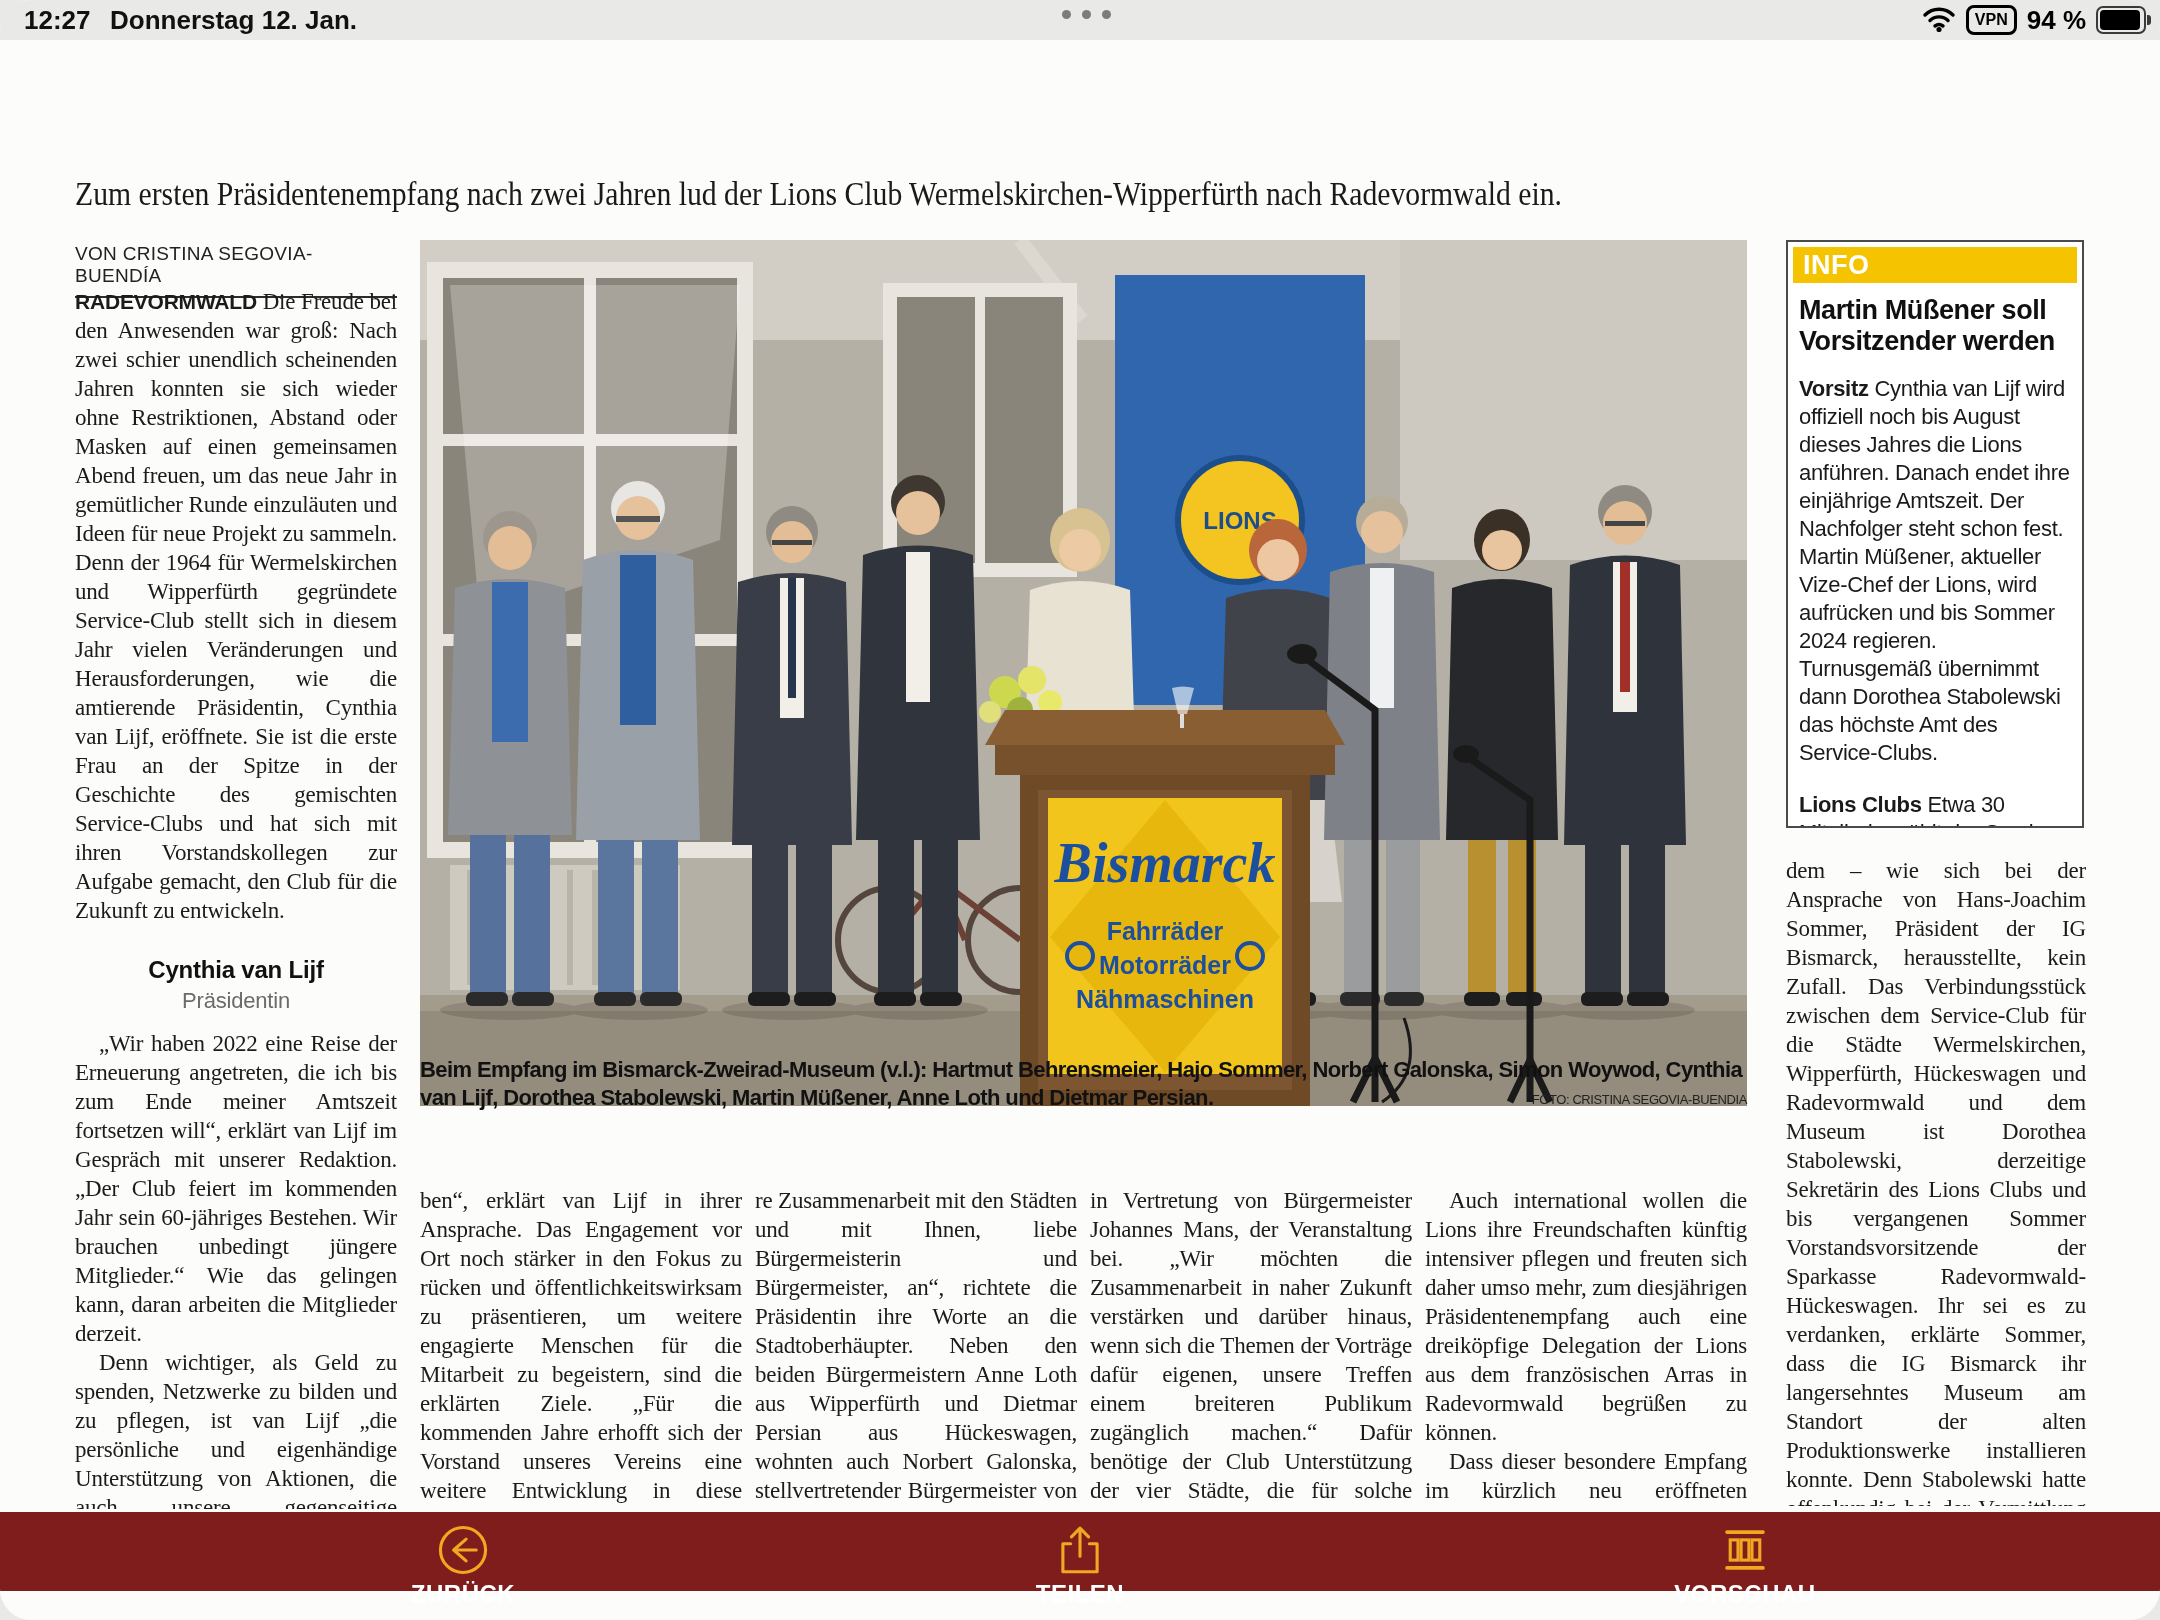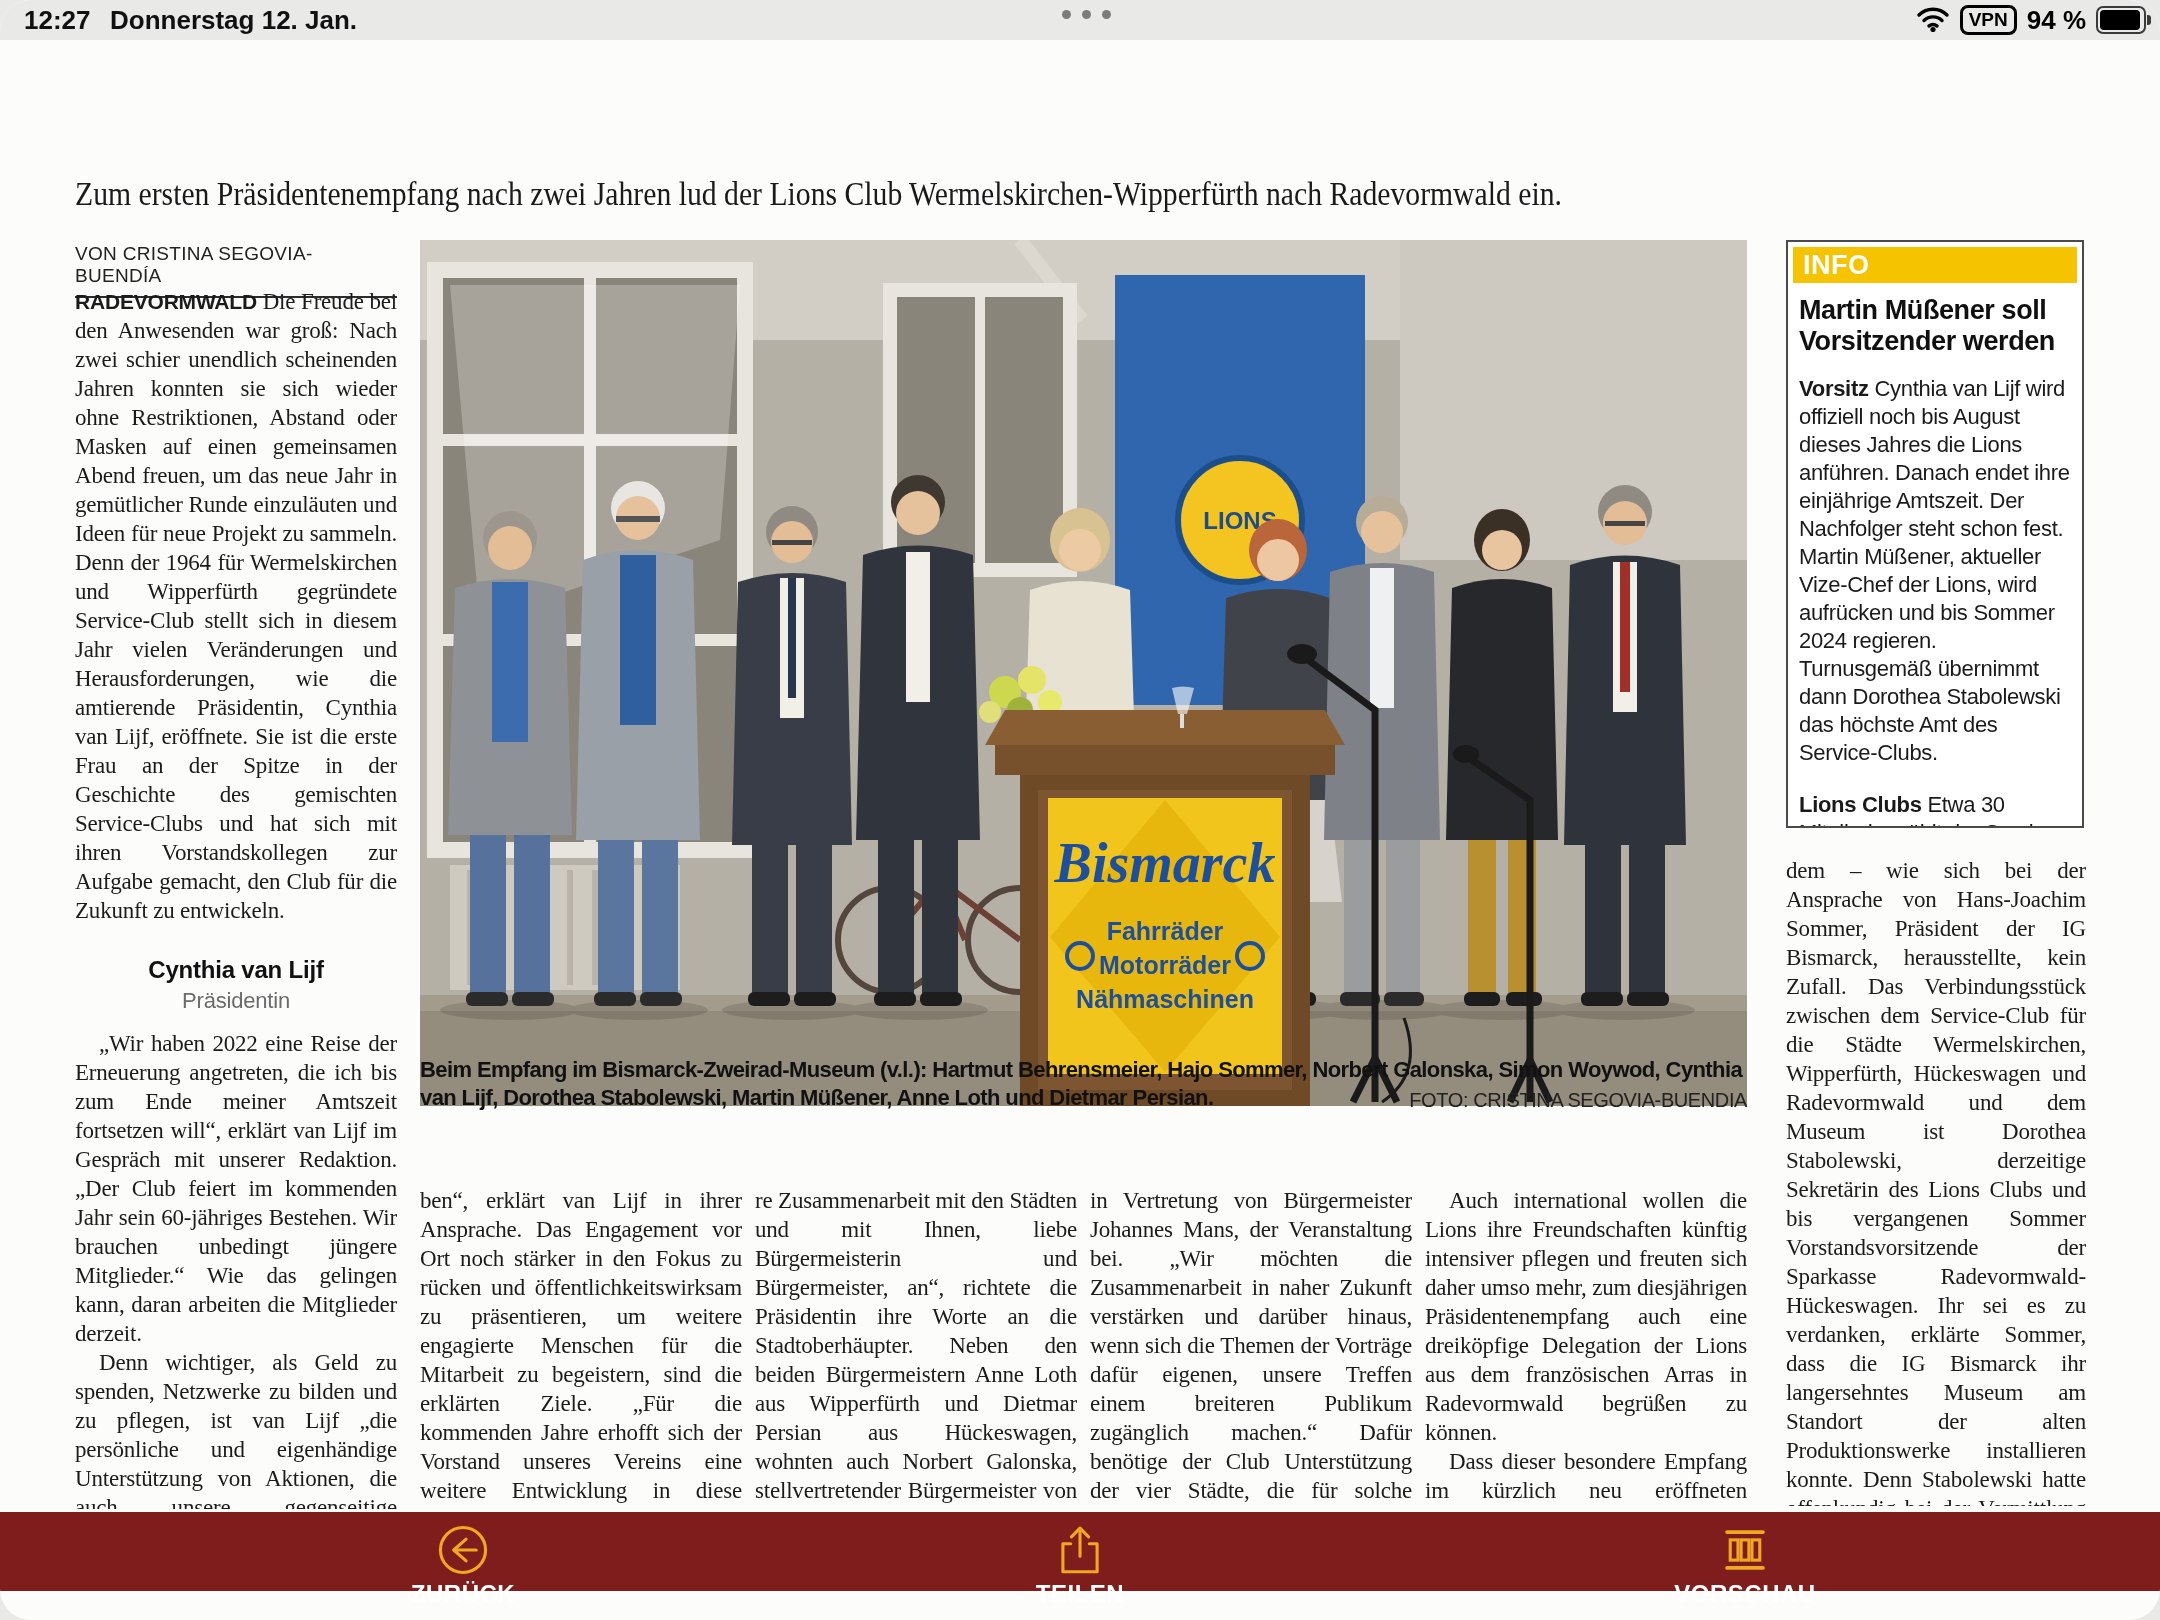--- a/index.html
+++ b/index.html
@@ -3,21 +3,21 @@
 <meta charset="utf-8">
 <style>
   html,body{margin:0;padding:0;background:#e9e9e7;}
   .stage{position:relative;width:2160px;height:1620px;background:#fcfcfa;overflow:hidden;
          font-family:"Liberation Sans",sans-serif;color:#1a1a1a;border-radius:31px;}
   
   .statusbar{position:absolute;top:0;left:0;width:2160px;height:40px;background:#e9e9e7;z-index:30;}
   .sb-time{position:absolute;left:24px;top:5px;font-size:26px;font-weight:700;color:#111;}
   .sb-date{position:absolute;left:110px;top:5px;font-size:26px;font-weight:700;color:#111;}
   .sb-right{position:absolute;right:14px;top:4px;display:flex;align-items:center;gap:10px;}
-  .vpn-pill{border:3px solid #000;border-radius:8px;font-size:19px;font-weight:700;padding:0 6px;line-height:24px;color:#000;}
+  .vpn-pill{border:3px solid #000;border-radius:8px;font-size:16px;font-weight:700;padding:0 6px;line-height:24px;color:#000;}
   .sb-batt-txt{font-size:26px;font-weight:600;color:#000;}
   .battery{position:relative;width:46px;height:24px;border:2px solid #3a3a3a;border-radius:7px;}
   .battery .lvl{position:absolute;left:2px;top:2px;bottom:2px;width:88%;background:#000;border-radius:4px;}
   .battery .tip{position:absolute;right:-7px;top:7px;width:4px;height:10px;background:#3a3a3a;border-radius:0 3px 3px 0;}
   .handle-dots{position:absolute;left:1062px;top:10px;display:flex;gap:11px;z-index:31;}
   .handle-dots i{width:9px;height:9px;border-radius:50%;background:#7c7c7a;display:block;}
   
   .headline{position:absolute;left:55px;top:40px;font-family:"Liberation Serif",serif;
             font-size:110px;line-height:1.05;color:#121212;white-space:nowrap;}
   .headline>span{display:inline-block;transform:scaleX(0.66);transform-origin:left;letter-spacing:-2px;}
@@ -36,21 +36,21 @@
   .pq-text{font-weight:700;font-size:31px;line-height:37px;letter-spacing:-0.5px;color:#111;}
   .pq-author{font-weight:700;font-size:24px;margin-top:10px;color:#111;}
   .pq-role{font-size:22px;color:#6b6b6b;margin-top:2px;}
   .ucol{position:absolute;top:1186px;width:322px;height:322px;overflow:hidden;}
   .col2{left:420px;} .col3{left:755px;} .col4{left:1090px;} .col5{left:1425px;}
   .col6{position:absolute;left:1786px;top:856px;width:300px;height:650px;overflow:hidden;}
   
   .photo{position:absolute;left:420px;top:240px;width:1327px;height:866px;overflow:hidden;background:#b5b0a6;}
   .caption{position:absolute;left:420px;top:1056px;width:1327px;font-size:22px;font-weight:700;
            letter-spacing:-0.6px;line-height:28px;color:#111;}
-  .credit{position:absolute;right:0;top:30px;font-size:20px;font-weight:400;letter-spacing:-0.4px;color:#222;}
+  .credit{position:absolute;right:0;top:30px;font-size:13px;font-weight:400;letter-spacing:-0.4px;color:#222;}
   
   .infobox{position:absolute;left:1786px;top:240px;width:298px;height:588px;border:2px solid #4a4a4a;
            background:#fff;box-sizing:border-box;overflow:hidden;}
   .info-bar{margin:5px;height:36px;background:#F5C300;color:#fff;font-weight:700;font-size:27px;
             line-height:36px;padding:0 10px;letter-spacing:.5px;}
   .info-title{margin:12px 11px 0;font-weight:700;font-size:27px;line-height:31px;color:#101010;letter-spacing:-0.4px;}
   .info-body{margin:18px 11px 0;font-size:22px;line-height:28px;color:#1a1a1a;letter-spacing:-0.3px;}
   .info-body + .info-body{margin-top:24px;}
   
   .toolbar{position:absolute;left:0;top:1512px;width:2160px;height:79px;background:#7f1d1d;z-index:30;}

